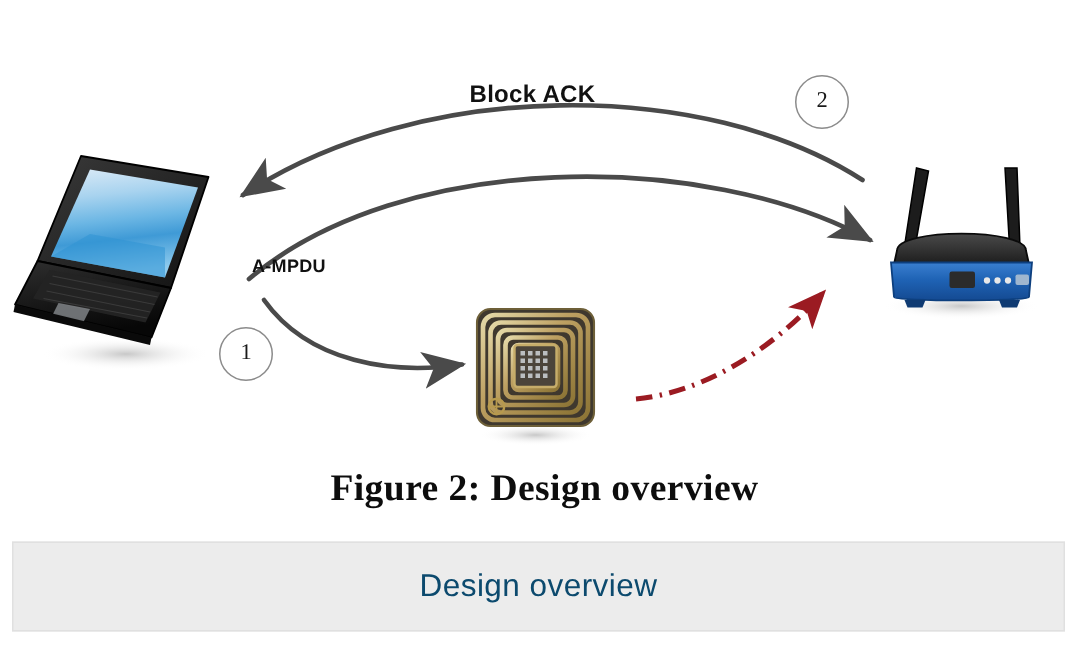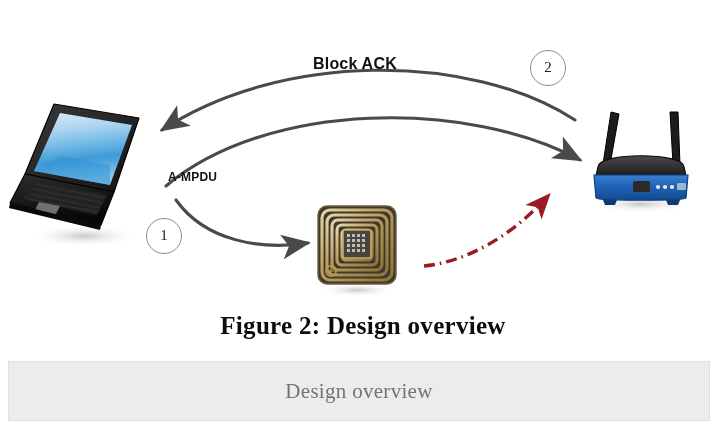--- a/index.html
+++ b/index.html
@@ -88,23 +88,23 @@
     width: 700px;
     height: 58px;
     background: #ececec;
     border: 1px solid #e0e0e0;
     display: flex;
     align-items: center;
     justify-content: center;
   }
 
   #caption-bar-text {
-    font-family: Liberation Serif, serif;
+    font-family: Liberation Sans, sans-serif;
     font-size: 21px;
-    color: #737373;
+    color: #0c4a6e;
     letter-spacing: 0.3px;
   }
 
   .device {
     position: absolute;
   }
 
   #laptop-device { left: 8px; top: 96px; width: 140px; height: 144px; }
   #router-device { left: 578px; top: 104px; width: 126px; height: 104px; }
   #rfid-device   { left: 314px; top: 200px; width: 86px; height: 92px; }

